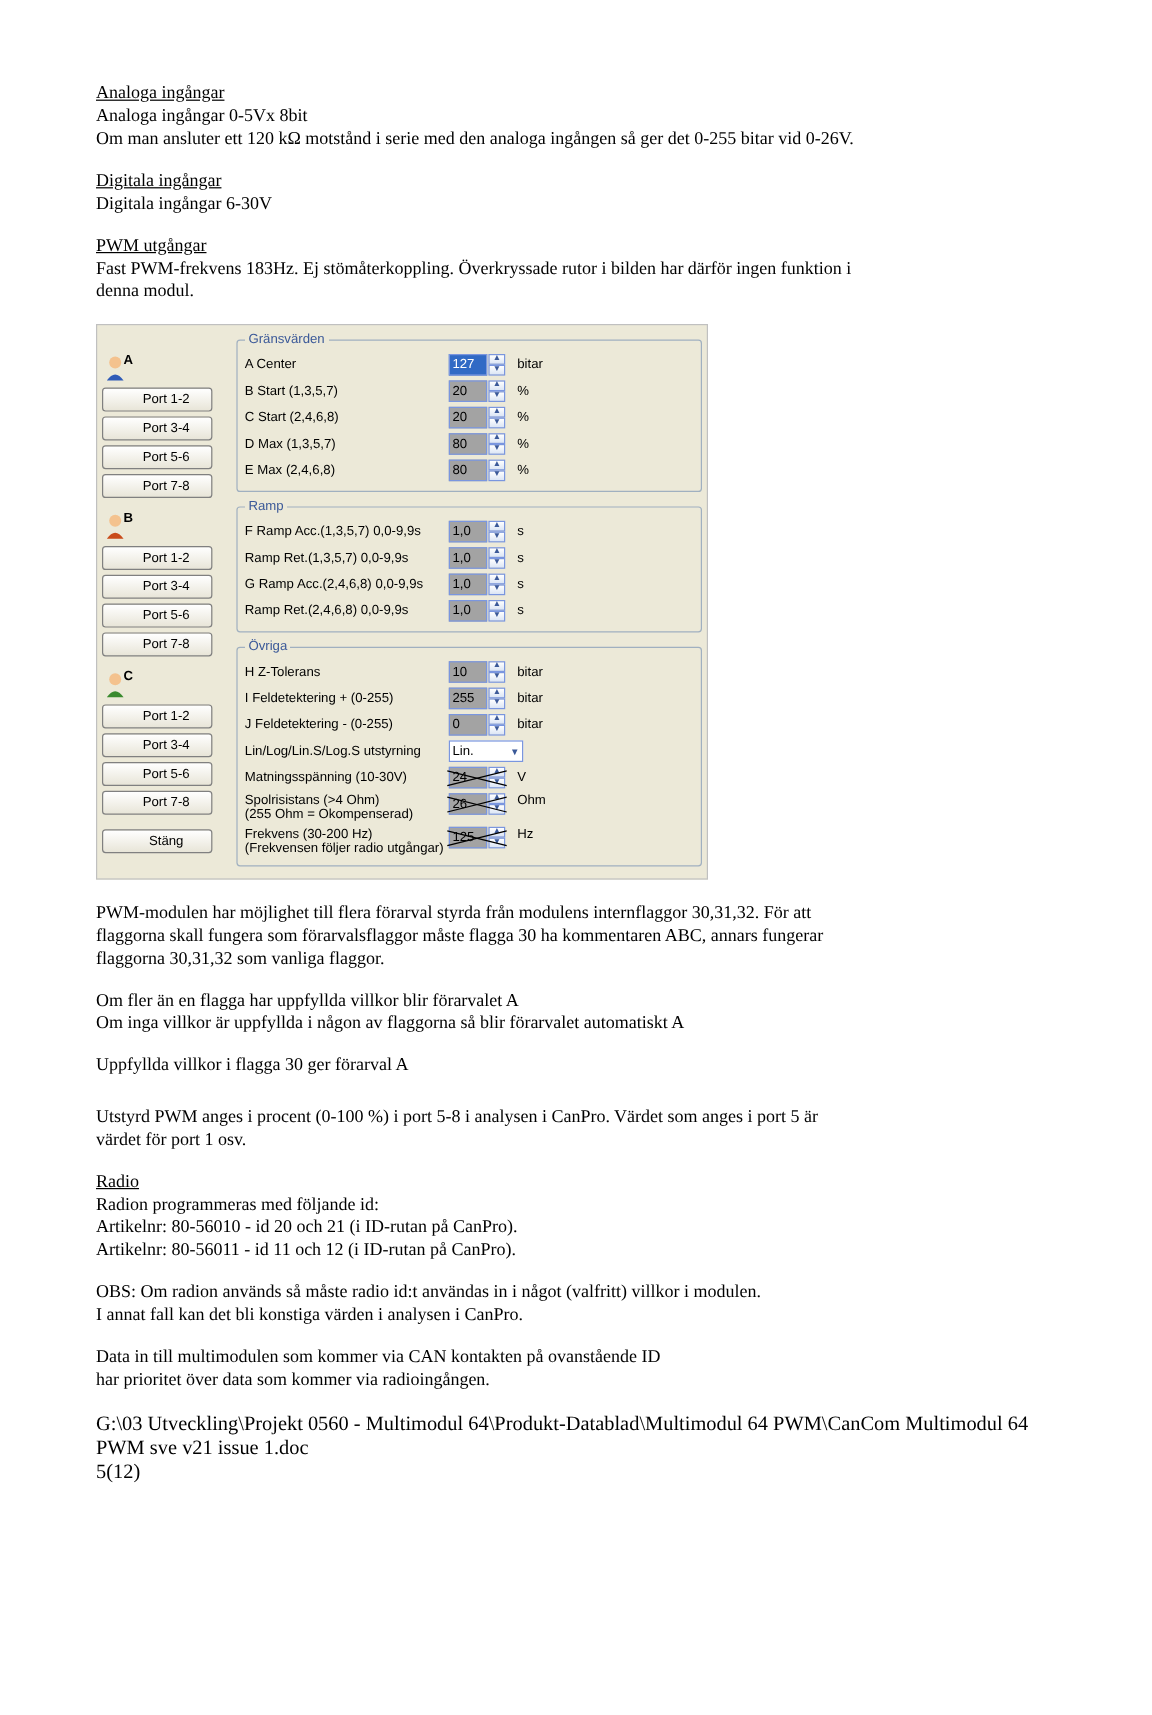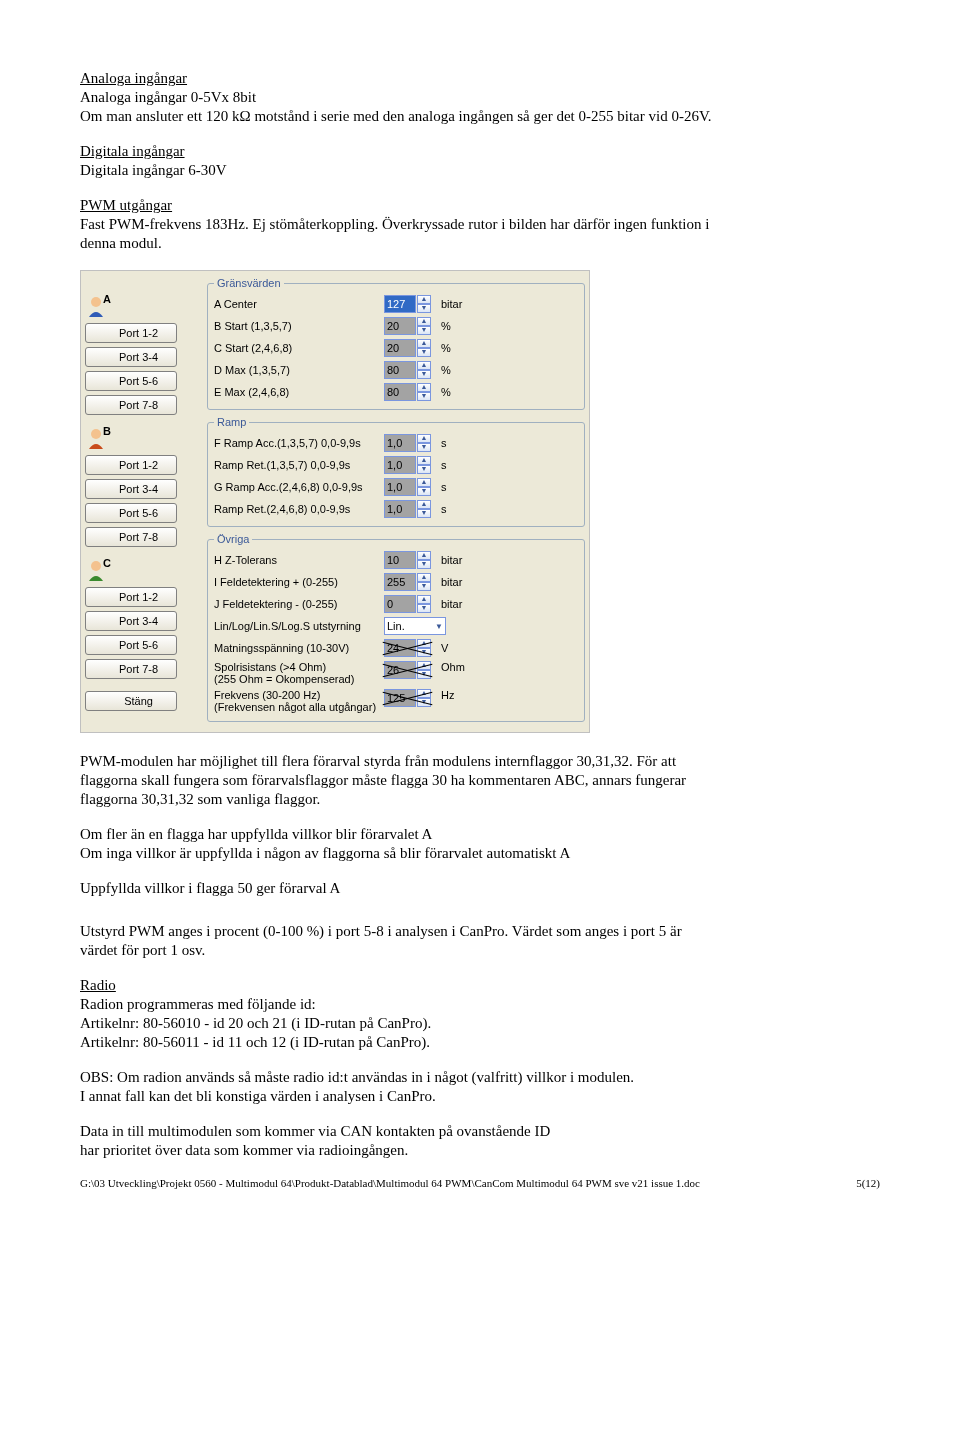--- a/index.html
+++ b/index.html
@@ -4,38 +4,38 @@
 <style>
 * { margin: 0; padding: 0; box-sizing: border-box; }
 body { font-family: "Times New Roman", serif; font-size: 15px; color: #000; background: #fff; padding: 70px 80px 20px 80px; width: 960px; }
 .u { text-decoration: underline; }
 p { margin-bottom: 2px; }
 .block { margin-bottom: 18px; }
 .app-panel { background: #ece9d8; border: 1px solid #c0c0c0; width: 510px; margin: 6px 0 20px 0; padding: 4px; font-family: Tahoma, Arial, sans-serif; font-size: 11px; }
 .row { display: flex; align-items: center; }
 .left-col { width: 110px; }
 .btn { display: inline-block; width: 92px; height: 20px; line-height: 18px; text-align: center; border: 1px solid #808080; background: linear-gradient(#fff,#e8e5d8); border-radius: 3px; margin: 2px 0; font-size: 11px; padding-left: 15px; }
-fieldset { border: 1px solid #a0b0c0; border-radius: 3px; margin: 2px 0 6px 12px; padding: 4px 6px 6px 6px; }
+fieldset { border: 1px solid #a0b0c0; border-radius: 3px; margin: 2px 0 6px 2px; padding: 4px 6px 6px 6px; }
 legend { color: #3b5998; font-size: 11px; padding: 0 3px; }
 .param-row { display: flex; align-items: center; height: 22px; }
 .plabel { width: 170px; font-size: 11px; }
 .spin { display: inline-flex; align-items: center; }
 .spin-input { width: 32px; height: 18px; border: 1px solid #7a96df; background: #a3a3a3; font-size: 11px; padding: 0 2px; text-align: left; }
 .arrows { display: inline-flex; flex-direction: column; margin-left: 1px; }
 .arrow { width: 14px; height: 9px; border: 1px solid #7a96df; background: linear-gradient(#fff,#dbe5f5); font-size: 7px; line-height: 6px; text-align: center; color: #3b5998; }
 .unit { margin-left: 10px; width: 30px; font-size: 11px; }
 .combo { width: 62px; height: 18px; border: 1px solid #7a96df; background: #fff; display: inline-flex; align-items: center; justify-content: space-between; padding: 0 2px; font-size: 11px; }
 .combo .carr { color: #3b5998; font-size: 8px; }
 .crossed { position: relative; display: inline-block; }
 .crossed::before, .crossed::after { content: ""; position: absolute; left: -2px; right: -2px; top: 50%; border-top: 1px solid #000; }
 .crossed::before { transform: rotate(14deg); }
 .crossed::after { transform: rotate(-14deg); }
 .icon { width: 26px; height: 26px; margin: 2px 4px 2px 0; }
 .icon svg { width: 26px; height: 26px; }
-.footer { font-size: 11px; font-family: "Times New Roman", serif; display: flex; justify-content: space-between; }
+.footer { font-size: 17px; font-family: "Times New Roman", serif; display: flex; justify-content: space-between; flex-direction: column; }
 </style>
 </head>
 <body>
 
 <div class="block">
   <p class="u">Analoga ingångar</p>
   <p>Analoga ingångar 0-5Vx 8bit</p>
   <p>Om man ansluter ett 120 kΩ motstånd i serie med den analoga ingången så ger det 0-255 bitar vid 0-26V.</p>
 </div>
 
@@ -281,21 +281,21 @@
                   <span class="arrow">▼</span>
                 </span>
               </span>
           </span>
           <span class="unit">Ohm</span>
         </div>
 
         <div class="param-row" style="height:auto;align-items:flex-start;padding:2px 0">
           <div class="plabel">
             <span>Frekvens (30-200 Hz)</span><br>
-            <span>(Frekvensen något alla utgångar)</span>
+            <span>(Frekvensen följer radio utgångar)</span>
           </div>
           <span class="crossed">
             <span class="spin">
                 <input class="spin-input" value="125" style="">
                 <span class="arrows">
                   <span class="arrow">▲</span>
                   <span class="arrow">▼</span>
                 </span>
               </span>
           </span>
@@ -311,21 +311,21 @@
   <p>flaggorna skall fungera som förarvalsflaggor måste flagga 30 ha kommentaren ABC, annars fungerar</p>
   <p>flaggorna 30,31,32 som vanliga flaggor.</p>
 </div>
 
 <div class="block">
   <p>Om fler än en flagga har uppfyllda villkor blir förarvalet A</p>
   <p>Om inga villkor är uppfyllda i någon av flaggorna så blir förarvalet automatiskt A</p>
 </div>
 
 <div class="block">
-  <p>Uppfyllda villkor i flagga 50 ger förarval  A</p>
+  <p>Uppfyllda villkor i flagga 30 ger förarval  A</p>
 </div>
 
 <div class="block" style="margin-top:26px">
   <p>Utstyrd PWM anges i procent (0-100 %) i port 5-8 i analysen i CanPro. Värdet som anges i port 5 är</p>
   <p>värdet för port 1 osv.</p>
 </div>
 
 <div class="block" style="">
   <p class="u">Radio</p>
   <p>Radion programmeras med följande id:</p>

